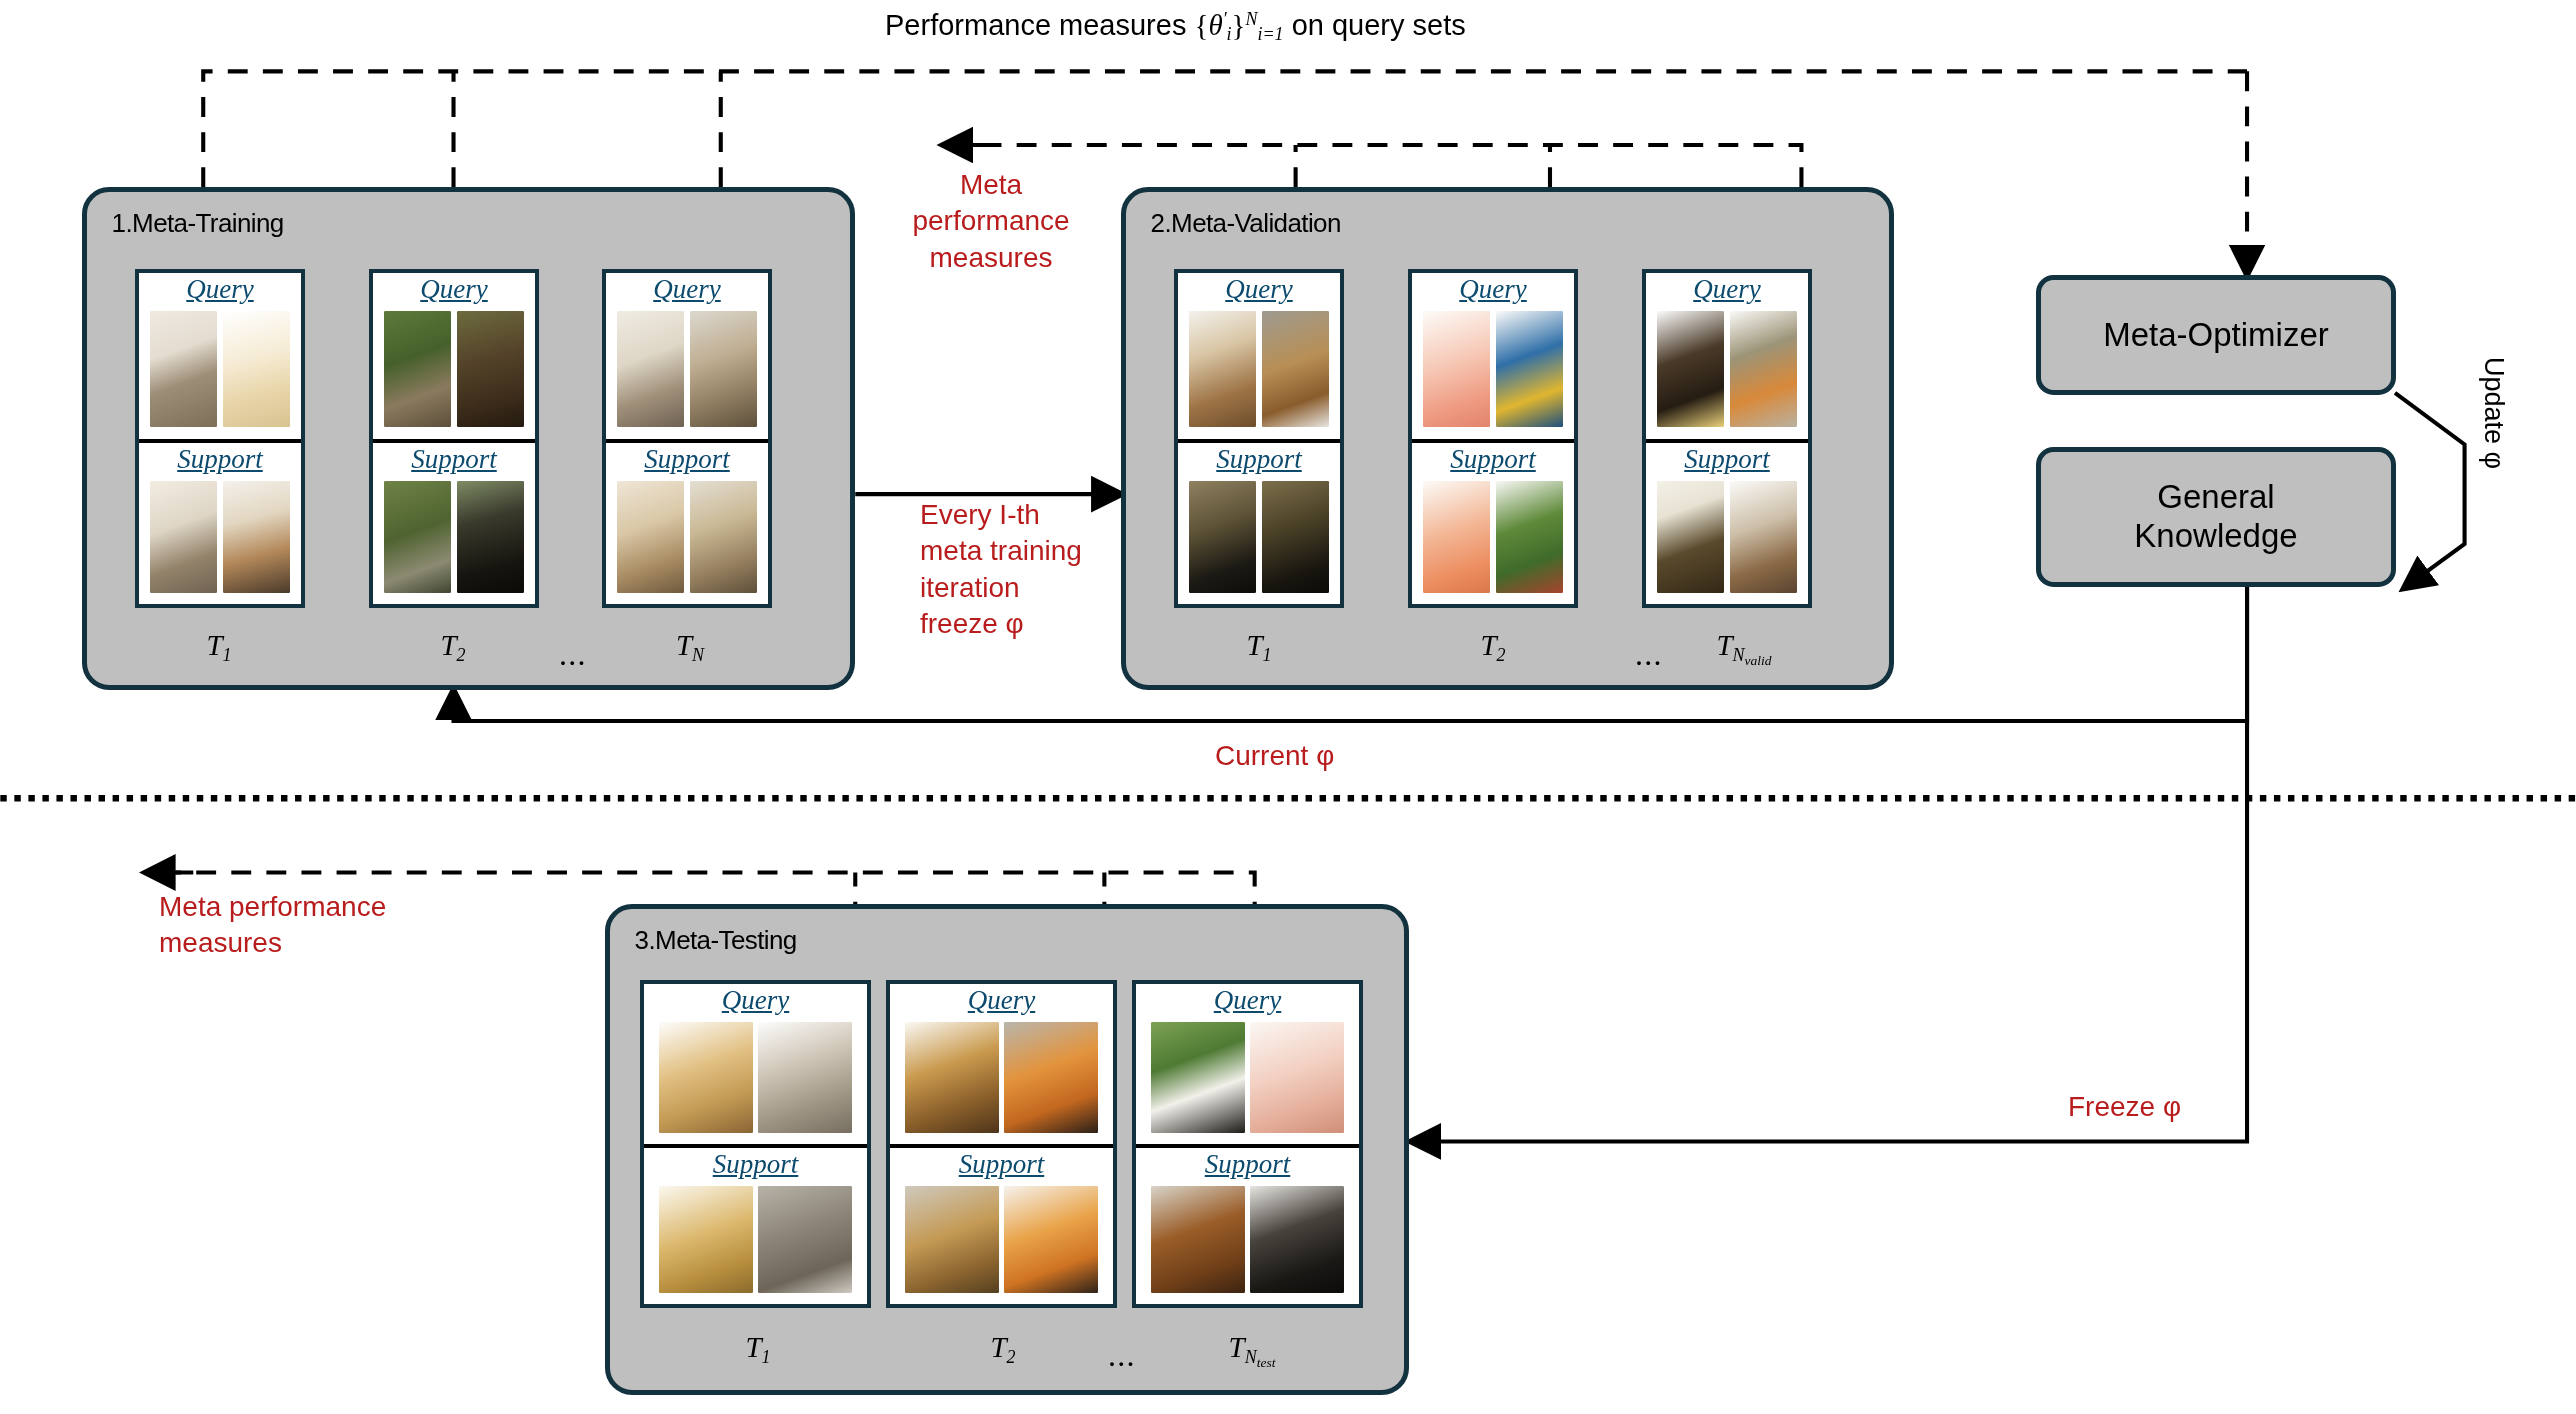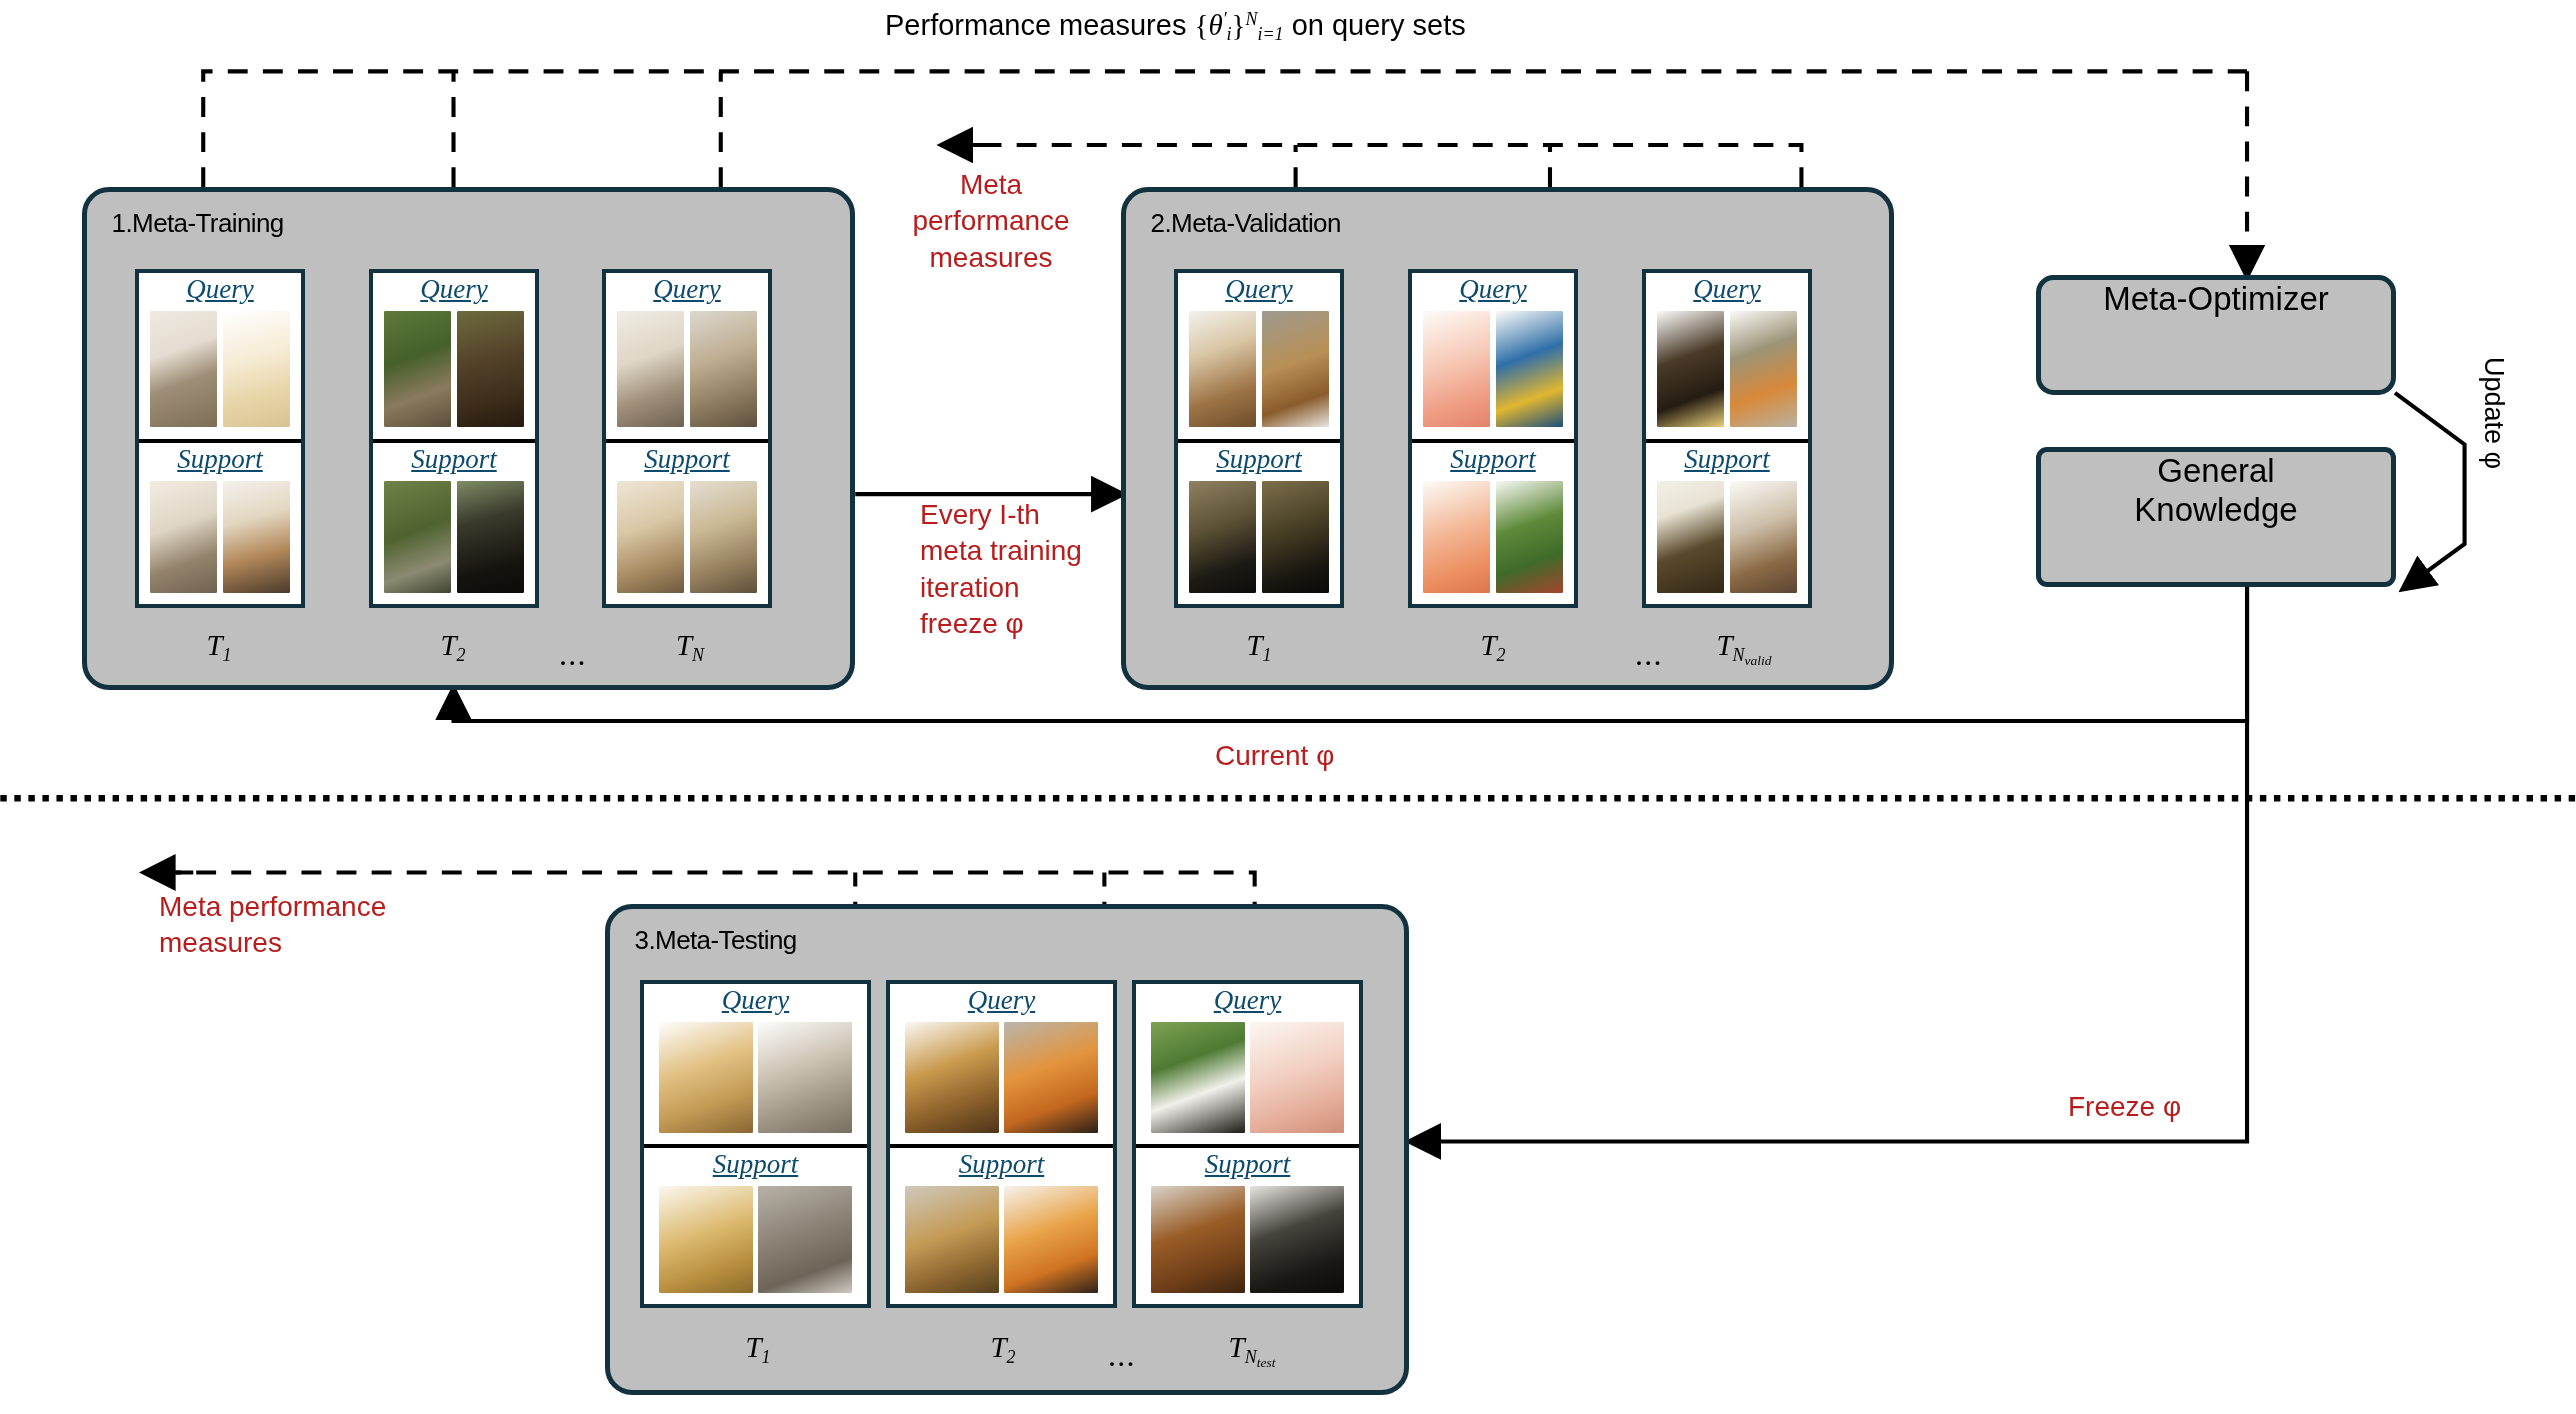--- a/index.html
+++ b/index.html
@@ -91,21 +91,21 @@
     font-family:"Liberation Serif", serif;
   }
 
   
   .rbox{
     position:absolute;
     background:#bfbfbf;
     border:5.8px solid #13323f;
     border-radius:17.5px;
     box-sizing:border-box;
-    display:flex;align-items:flex-start;justify-content:center;
+    display:flex;align-items:center;justify-content:center;
     text-align:center;
     font-size:33px;
     line-height:1.18;
     color:#000;
   }
 
   
   .txt{
     position:absolute;
     font-size:28px;
@@ -379,21 +379,21 @@
   <span class="mth">T</span><sub>2</sub>
 </div>
 <div class="dots" style="left:1108px;top:1339px;">...</div>
 <div class="task-label" style="left:1182px;top:1331px;width:140px;">
   <span class="mth">T</span><sub><span>N</span><sub>test</sub></sub>
 </div>
 
 <div class="rbox" style="left:2036px;top:275px;width:360px;height:120px;">
   <span>Meta-Optimizer</span>
 </div>
-<div class="rbox" style="left:2036px;top:447px;width:360px;height:140px;white-space:pre-line;border-radius:11px;">
+<div class="rbox" style="left:2036px;top:447px;width:360px;height:140px;white-space:pre-line;">
   <span>General
 Knowledge</span>
 </div>
 
 <div class="txt center" style="left:871px;top:167px;width:240px;">Meta
 performance
 measures</div>
 
 <div class="txt" style="left:884px;top:497px;width:234px;margin-left:36px;">Every I-th
 meta training

